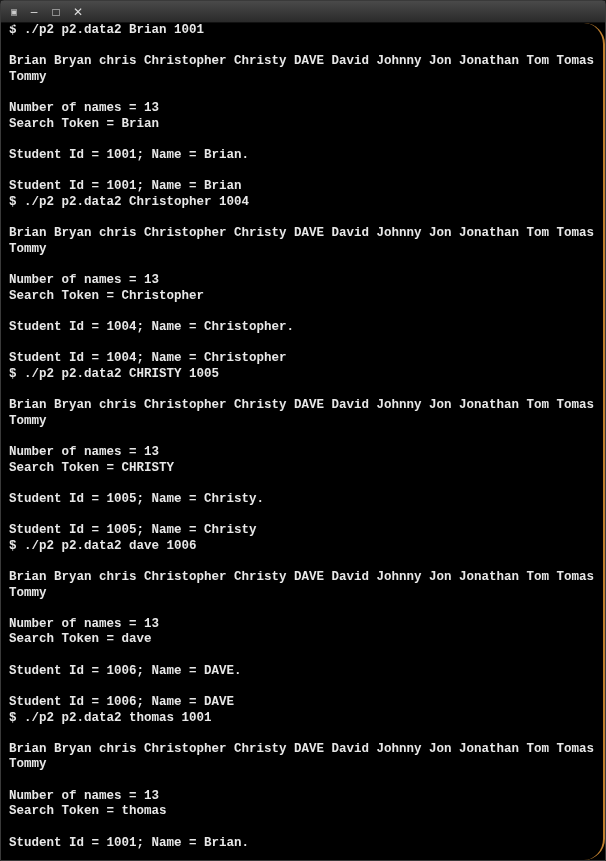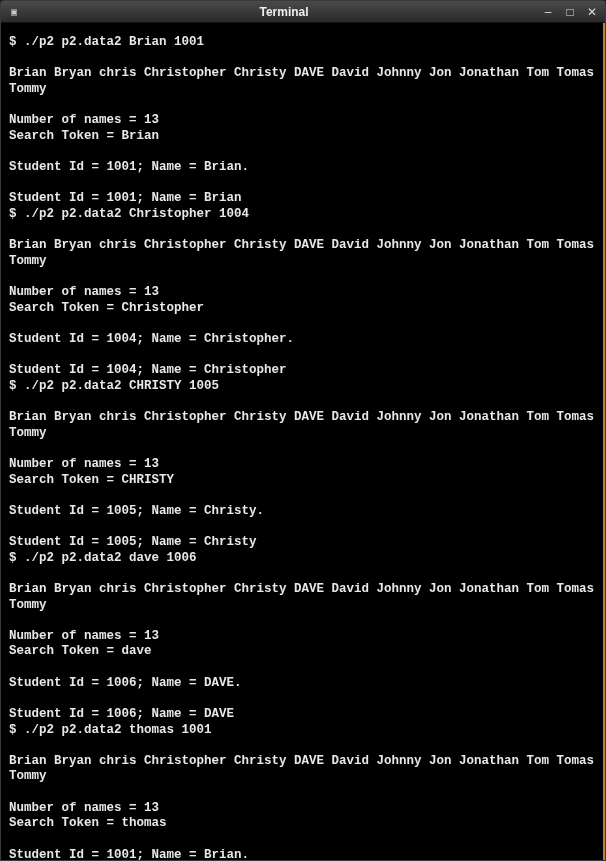--- a/index.html
+++ b/index.html
@@ -57,37 +57,37 @@
       color: #ddd;
     }
     .titlebar-btn {
       cursor: pointer;
       width: 14px;
       text-align: center;
     }
     .terminal-body {
       flex: 1;
       background: #000;
-      padding: 12px 8px;
+      padding: 0 8px;
       color: #e8e8e8;
       white-space: pre-wrap;
       word-break: break-all;
       line-height: 1.25;
       font-weight: bold;
       overflow: hidden;
       border-right: 2px solid #c08030;
+      border-radius: 21px;
     }
   </style>
 </head>
 <body>
 
 <div class="window">
   <div class="titlebar">
     <span class="titlebar-icon">▣</span>
-    <span class="titlebar-title">Terminal</span>
     <div class="titlebar-controls">
       <span class="titlebar-btn">–</span>
       <span class="titlebar-btn">□</span>
       <span class="titlebar-btn">✕</span>
     </div>
   </div>
   <div class="terminal-body"><span>$ </span><span>./p2 p2.data2 Brian 1001</span>
 
 <span>Brian Bryan chris Christopher Christy DAVE David Johnny Jon Jonathan Tom Tomas Tommy</span>
 

